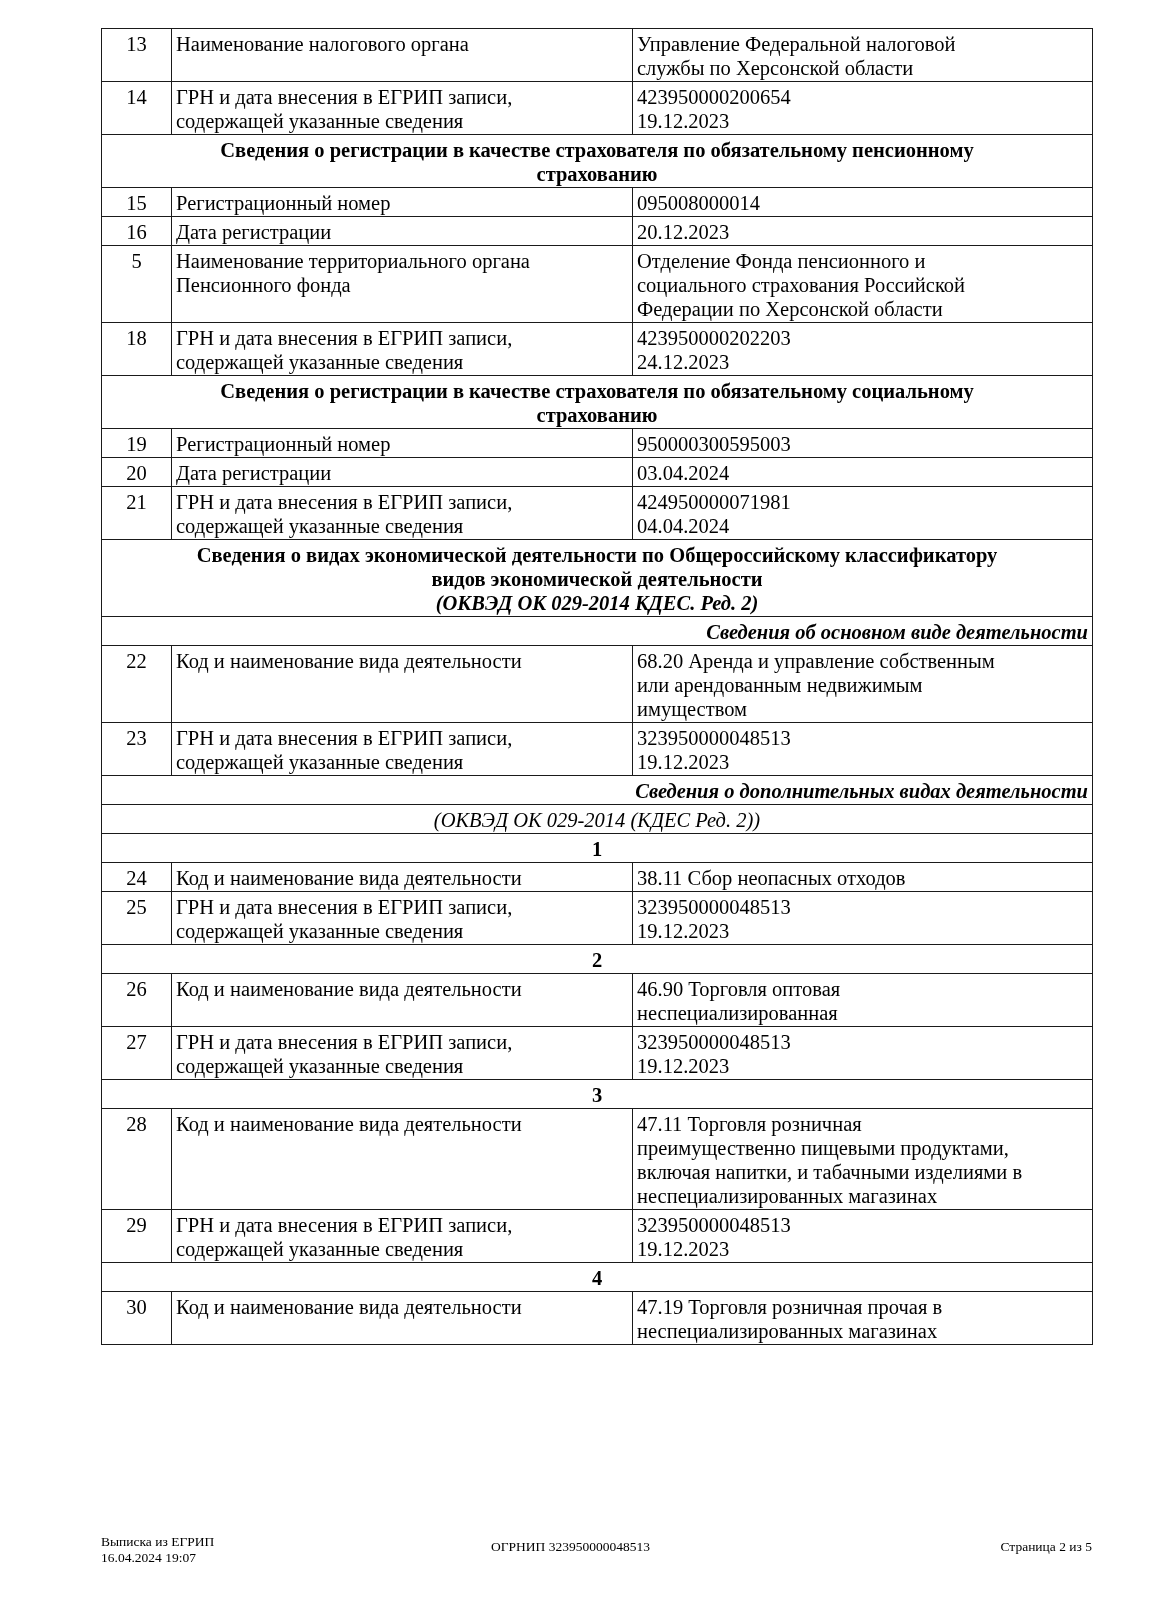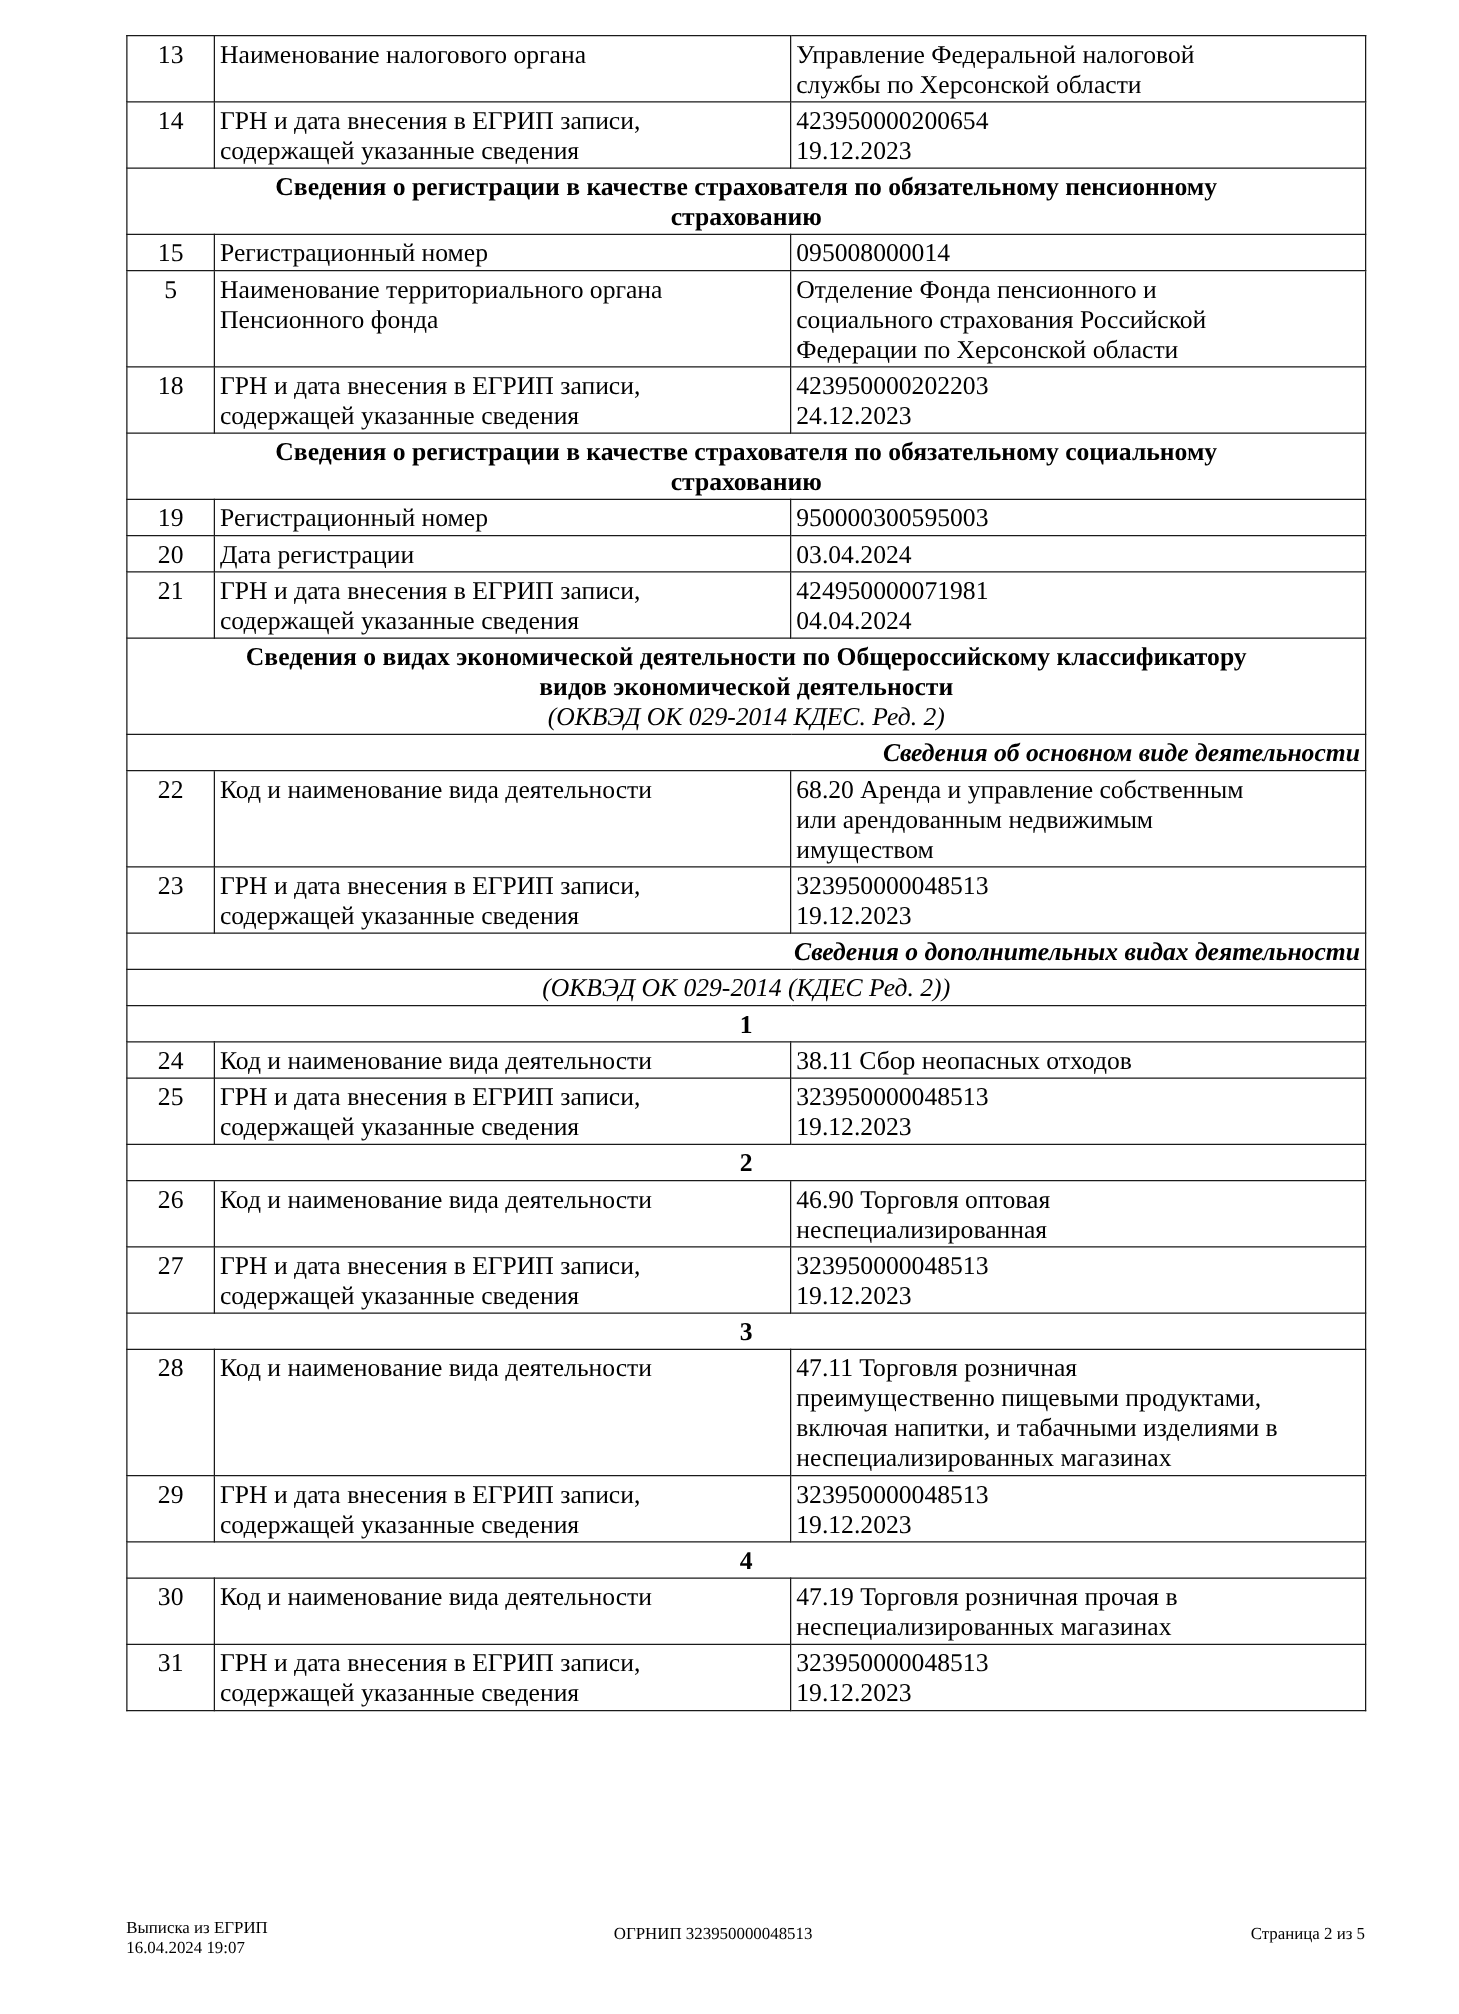--- a/index.html
+++ b/index.html
@@ -14,21 +14,21 @@
   }
   .page-table td {
     border: 1.3px solid #1a1a1a; vertical-align: top;
     padding: 3px 4px 1px 4px;
   }
   .page-table col.c-num { width: 70px; }
   .page-table col.c-label { width: 461px; }
   .page-table col.c-val { width: 460px; }
   td.num { text-align: center; padding-left: 0; padding-right: 0; }
   td.section { text-align: center; font-weight: bold; padding: 3px 8px 1px 8px; margin-top: 29px; }
-  td.section .sub { font-weight: normal; font-style: italic; display: block; }
+  td.section .sub { font-weight: bold; font-style: italic; display: block; }
   td.subsection { text-align: right; font-weight: bold; font-style: italic; }
   td.italic-note { text-align: center; font-style: italic; }
   td.group-num { text-align: center; font-weight: bold; }
   .line { display: block; }
   .footer {
     position: absolute; top: 1523px; left: 101px; width: 991px;
     font-size: 13.5px; line-height: 16px;
   }
   .footer .f-left { position: absolute; left: 0; top: 0; margin-top: 11px; }
   .footer .f-center { position: absolute; left: 390px; top: 16px; }
@@ -72,20 +72,25 @@
         <span class="line">страхованию</span>
       </td>
     </tr>
 
     <tr>
       <td class="num">15</td>
       <td>Регистрационный номер</td>
       <td>095008000014</td>
     </tr>
 
+    <tr>
+      <td class="num">16</td>
+      <td>Дата регистрации</td>
+      <td>20.12.2023</td>
+    </tr>
 
     <tr>
       <td class="num">5</td>
       <td>
         <span class="line">Наименование территориального органа</span>
         <span class="line">Пенсионного фонда</span>
       </td>
       <td>
         <span class="line">Отделение Фонда пенсионного и</span>
         <span class="line">социального страхования Российской</span>
@@ -255,31 +260,20 @@
 
     <tr>
       <td class="num">30</td>
       <td>Код и наименование вида деятельности</td>
       <td>
         <span class="line">47.19 Торговля розничная прочая в</span>
         <span class="line">неспециализированных магазинах</span>
       </td>
     </tr>
 
-    <tr>
-      <td class="num">31</td>
-      <td>
-        <span class="line">ГРН и дата внесения в ЕГРИП записи,</span>
-        <span class="line">содержащей указанные сведения</span>
-      </td>
-      <td>
-        <span class="line">323950000048513</span>
-        <span class="line">19.12.2023</span>
-      </td>
-    </tr>
   </tbody>
 </table>
 
 <div class="footer">
   <div class="f-left">
     <span class="line">Выписка из ЕГРИП</span>
     <span class="line">16.04.2024 19:07</span>
   </div>
   <div class="f-center">ОГРНИП 323950000048513</div>
   <div class="f-right">Страница 2 из 5</div>

